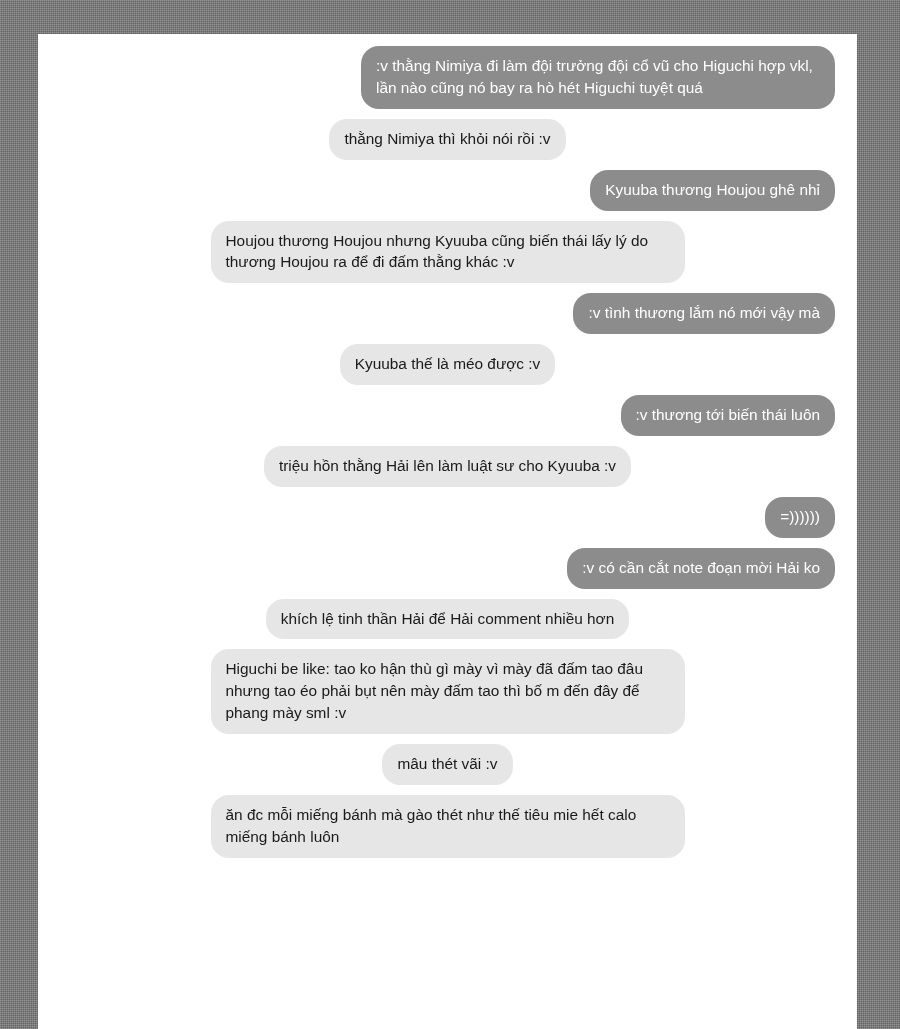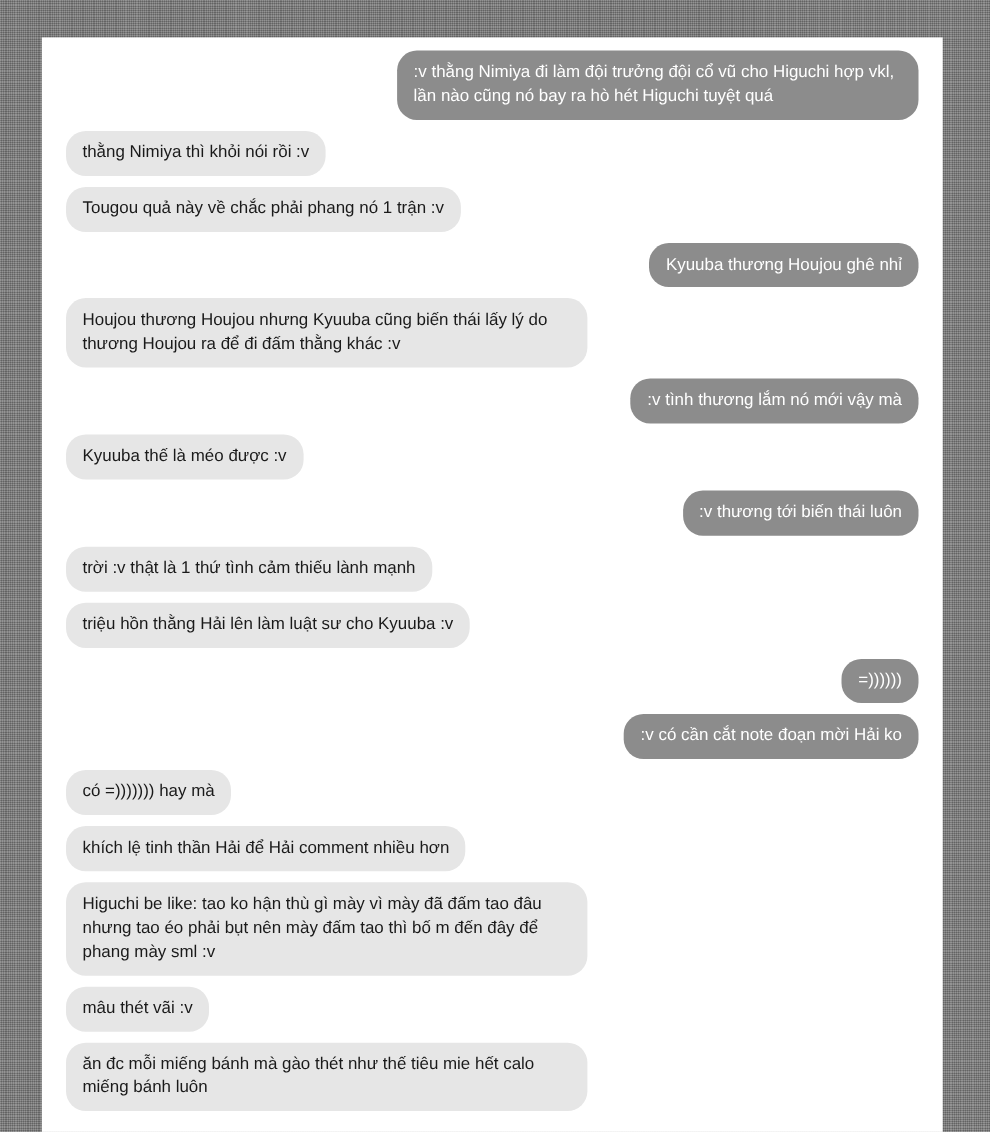--- a/index.html
+++ b/index.html
@@ -27,21 +27,21 @@
     box-sizing: border-box;
   }
   .thread {
     padding: 12px 22px 0 22px;
     box-sizing: border-box;
   }
   .row {
     display: flex;
     margin-bottom: 10px;
   }
-  .row.left { justify-content: flex-start; }
+  .row.left { justify-content: center; }
   .row.right { justify-content: flex-end; }
 
   .bubble {
     max-width: 474px;
     border-radius: 18px;
     padding: 9px 15px 10px 15px;
     font-size: 15.4px;
     line-height: 1.42;
     box-sizing: border-box;
     word-wrap: break-word;
@@ -68,52 +68,43 @@
 <body>
 
 <div class="chat-window">
   <div class="thread" id="thread">
       <div class="row right">
         <div class="bubble outgoing">:v thằng Nimiya đi làm đội trưởng đội cổ vũ cho Higuchi hợp vkl, lần nào cũng nó bay ra hò hét Higuchi tuyệt quá</div>
       </div>
       <div class="row left">
         <div class="bubble incoming">thằng Nimiya thì khỏi nói rồi :v</div>
       </div>
-      <div class="row left">
-        <div class="bubble incoming">Tougou quả này về chắc phải phang nó 1 trận :v</div>
-      </div>
       <div class="row right">
         <div class="bubble outgoing">Kyuuba thương Houjou ghê nhỉ</div>
       </div>
       <div class="row left">
         <div class="bubble incoming">Houjou thương Houjou nhưng Kyuuba cũng biến thái lấy lý do thương Houjou ra để đi đấm thằng khác :v</div>
       </div>
       <div class="row right">
         <div class="bubble outgoing">:v tình thương lắm nó mới vậy mà</div>
       </div>
       <div class="row left">
         <div class="bubble incoming">Kyuuba thế là méo được :v</div>
       </div>
       <div class="row right">
         <div class="bubble outgoing">:v thương tới biến thái luôn</div>
       </div>
       <div class="row left">
-        <div class="bubble incoming">trời :v thật là 1 thứ tình cảm thiếu lành mạnh</div>
-      </div>
-      <div class="row left">
         <div class="bubble incoming">triệu hồn thằng Hải lên làm luật sư cho Kyuuba :v</div>
       </div>
       <div class="row right">
         <div class="bubble outgoing">=))))))</div>
       </div>
       <div class="row right">
         <div class="bubble outgoing">:v có cần cắt note đoạn mời Hải ko</div>
-      </div>
-      <div class="row left">
-        <div class="bubble incoming">có =))))))) hay mà</div>
       </div>
       <div class="row left">
         <div class="bubble incoming">khích lệ tinh thần Hải để Hải comment nhiều hơn</div>
       </div>
       <div class="row left">
         <div class="bubble incoming">Higuchi be like: tao ko hận thù gì mày vì mày đã đấm tao đâu nhưng tao éo phải bụt nên mày đấm tao thì bố m đến đây để phang mày sml :v</div>
       </div>
       <div class="row left">
         <div class="bubble incoming">mâu thét vãi :v</div>
       </div>

